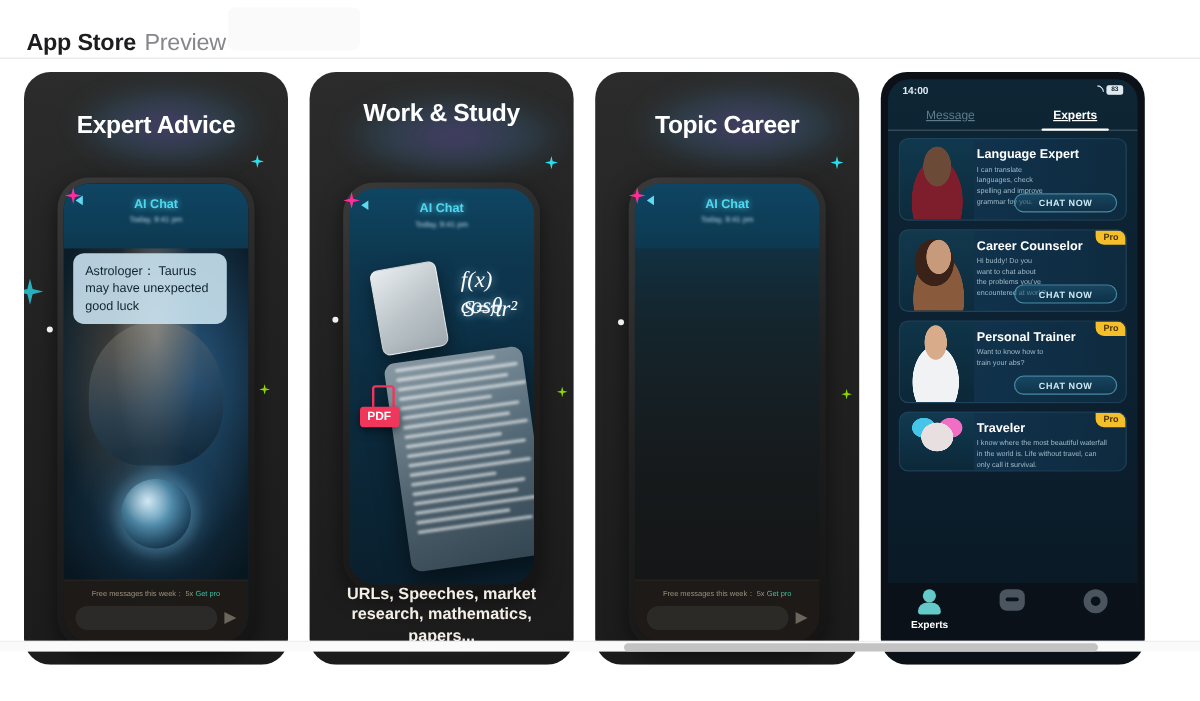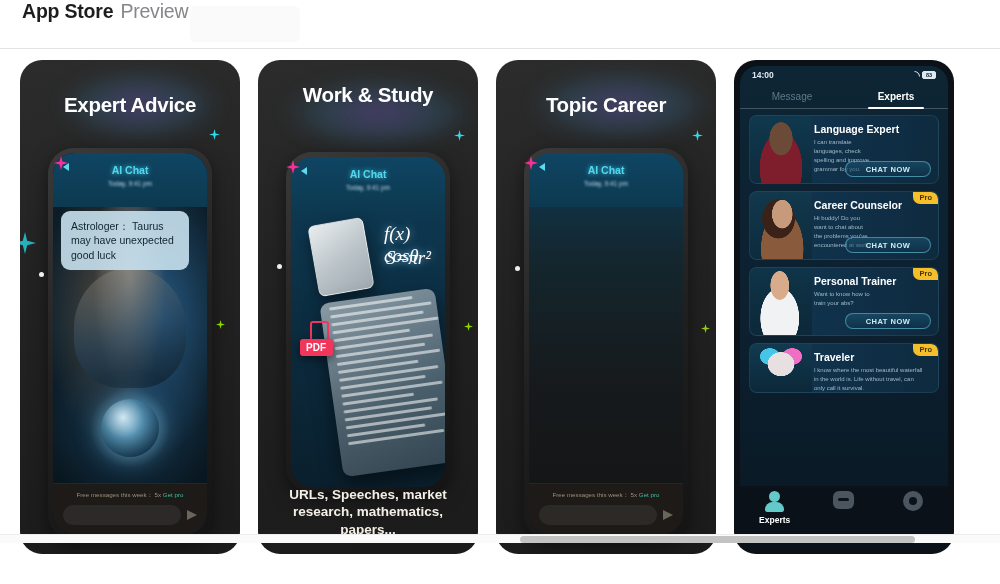--- a/index.html
+++ b/index.html
@@ -7,21 +7,21 @@
     width: 1000px; height: 584px;
     background: #ffffff;
     font-family: "Liberation Sans", sans-serif;
     overflow: hidden;
   }
 
   
   .store-header {
     height: 49px;
     border-bottom: 1px solid #e3e3e3;
-    display: flex; align-items: flex-start;
+    display: flex; align-items: flex-end;
     padding-left: 22px;
     background: #fff;
     position: relative;
   }
   .store-title { font-size: 19.5px; font-weight: bold; color: #1d1d1f; letter-spacing: -0.2px; }
   .store-sub { font-size: 19.5px; font-weight: normal; color: #86868b; margin-left: 7px; letter-spacing: -0.2px; }
   .header-ghost {
     position: absolute; left: 190px; top: 6px; width: 110px; height: 36px;
     background: #fafafa; border-radius: 6px;
   }
@@ -206,21 +206,21 @@
   .statusbar { height:17px; display:flex; align-items:center; justify-content:space-between; padding:0 12px;
                color:#dfeaf0; font-size:8.5px; font-weight:bold; }
   .st-right { display:flex; align-items:center; gap:4px; }
   .wifi { width:9px;height:7px;position:relative; }
   .wifi::before{content:"";position:absolute;left:0;top:0;width:9px;height:9px;border-radius:50%;
     border:1.6px solid #dfeaf0; border-color:#dfeaf0 transparent transparent transparent; transform:rotate(45deg);}
   .batt { width:14px;height:8px;border:1px solid #dfeaf0;border-radius:2px;position:relative;
           font-size:5.5px; color:#0c2030; background:#dfeaf0; text-align:center; line-height:7px; font-weight:bold;}
 
   .tabs { display:flex; position:relative; padding: 3px 0 0; }
-  .tab { flex:1; text-align:center; font-size:10px; padding: 5px 0 7px; }
+  .tab { flex:1; text-align:center; font-size:10px; padding: 5px 0 7px; text-decoration: underline; }
   .tab.inactive { color:#5f7a8a; }
   .tab.active { color:#ffffff; font-weight:bold; }
   .tab-underline { position:absolute; bottom:0; height:1px; background: rgba(255,255,255,.22); left:0; right:0; }
   .tab-mark { position:absolute; bottom:0; height:2px; width:56px; background:#ffffff; border-radius:2px; }
 
   .cards { padding: 6px 9px 0; display:flex; flex-direction:column; gap:7px; }
   .ecard {
     position:relative; height:69px; border-radius:8px; overflow:hidden;
     background: linear-gradient(100deg,#14354a 0%,#10314a 45%,#0e2a3e 100%);
     border: 1px solid rgba(120,190,220,.12);

